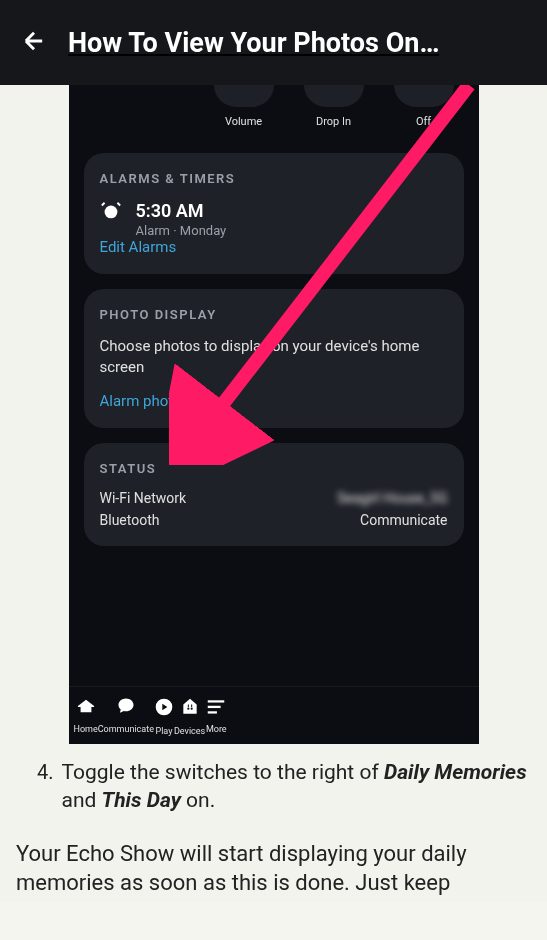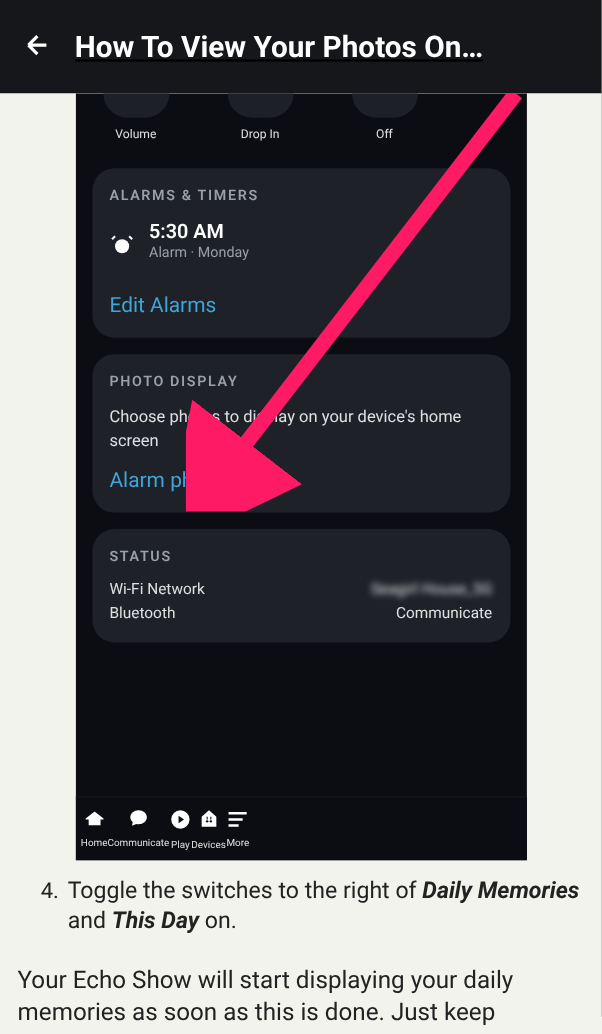--- a/index.html
+++ b/index.html
@@ -39,23 +39,22 @@
     }
     .phone-screen {
       width: 410px;
       margin: 0 auto;
       background: #0b0d13;
       position: relative;
       padding: 0 0 0 0;
     }
     .top-controls {
       display: flex;
-      justify-content: flex-start;
+      justify-content: flex-end;
       padding: 0 10px 10px;
-      gap: 23px;
     }
     .control-item {
       display: flex;
       flex-direction: column;
       align-items: center;
       width: 90px;
     }
     .control-circle {
       width: 60px;
       height: 22px;
@@ -75,40 +74,40 @@
     }
     .card-title {
       color: #9ba0a8;
       font-size: 13px;
       font-weight: 600;
       letter-spacing: 1.5px;
       margin-bottom: 14px;
     }
     .alarm-row {
       display: flex;
-      align-items: flex-end;
+      align-items: flex-start;
       gap: 14px;
-      margin-bottom: 28px;
+      margin-bottom: 0;
     }
     .alarm-icon {
       color: white;
     }
     .alarm-time {
       color: white;
       font-size: 18px;
       font-weight: 600;
     }
     .alarm-sub {
       color: #9ba0a8;
       font-size: 13px;
       margin-top: 2px;
     }
     .link-text {
       color: #3ea6d8;
-      font-size: 19px;
+      font-size: 15px;
     }
     .photo-desc {
       color: #e0e0e0;
       font-size: 15px;
       line-height: 1.4;
       margin-bottom: 14px;
     }
     .status-row {
       display: flex;
       justify-content: space-between;

